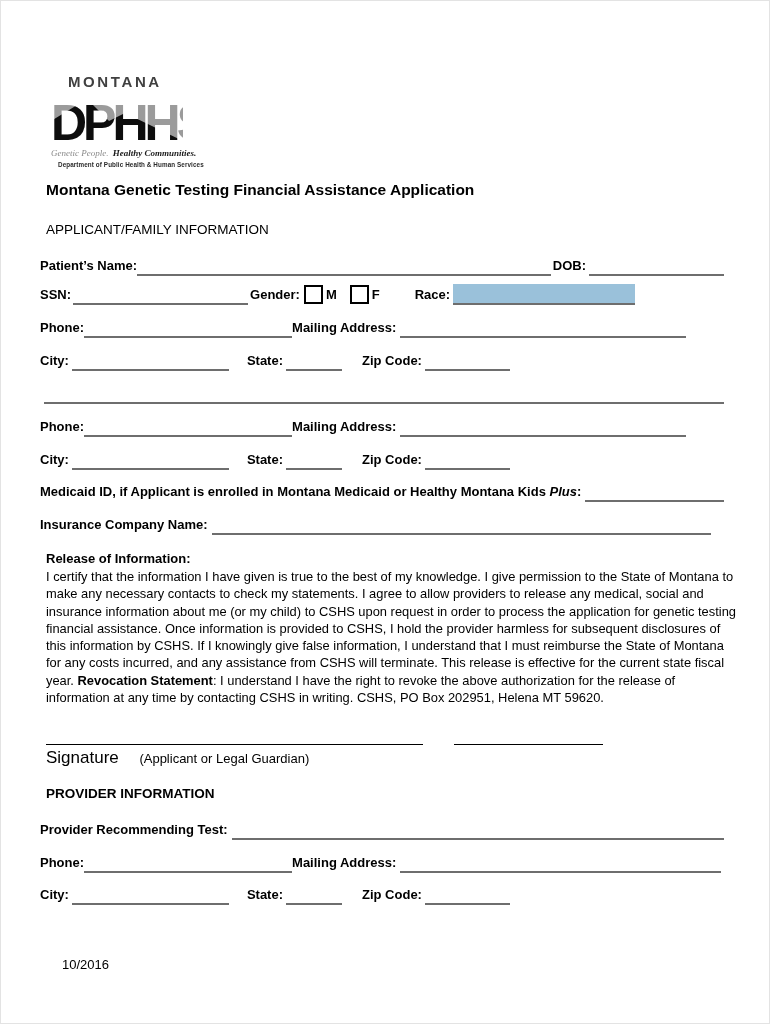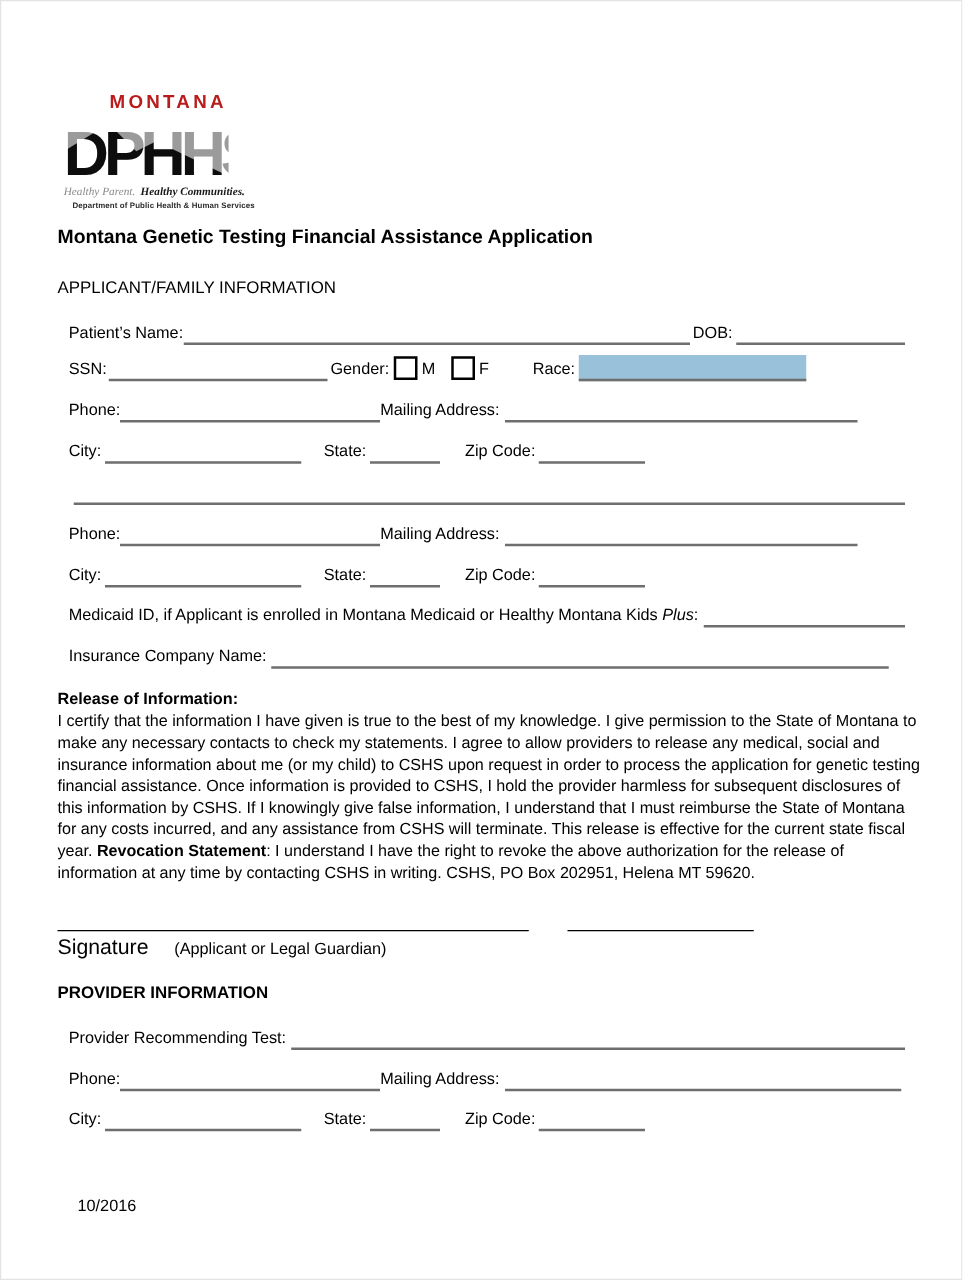--- a/index.html
+++ b/index.html
@@ -4,35 +4,35 @@
 <style>
   html,body { margin:0; padding:0; background:#fff; }
   .page {
     position:relative; width:770px; height:1024px; background:#fff;
     font-family:"Liberation Sans", sans-serif; font-size:13px; color:#000;
     overflow:hidden; border:1px solid #e3e3e3; box-sizing:border-box;
   }
 
   
   .logo { position:absolute; left:50px; top:72px; width:150px; }
-  .logo-montana { font-weight:bold; font-size:15px; letter-spacing:2.6px; color:#b91c1c; margin-left:17px;text-align:center; }
+  .logo-montana { font-weight:bold; font-size:15px; letter-spacing:2.6px; color:#404040; margin-left:17px; }
   .logo-svg { display:block; margin-top:-1px; }
   .logo-tag { font-family:"Liberation Serif", serif; font-style:italic; font-size:9px; margin-top:1px; white-space:nowrap; }
   .logo-tag .light { color:#8a8a8a; }
   .logo-tag .dark { color:#1a1a1a; font-weight:bold; margin-left:2px; }
   .logo-dept { font-size:6.3px; font-weight:bold; color:#2b2b2b; margin-top:3px; margin-left:7px; letter-spacing:0.1px; white-space:nowrap; }
 
   
   .title { position:absolute; left:45px; top:180px; font-size:15.5px; font-weight:bold; }
   .section-heading { position:absolute; left:45px; font-size:13.5px; }
   .h-applicant { top:221px; }
   .h-provider { top:785px;font-weight:bold; }
 
   
-  .row { position:absolute; left:54px; right:45px; height:21px; display:flex; align-items:flex-end; }
+  .row { position:absolute; left:39px; right:45px; height:21px; display:flex; align-items:flex-end;font-weight:bold; }
   .lbl { white-space:nowrap; line-height:15px; padding-bottom:3px; }
   .it  { font-style:italic; }
   .ul  { border-bottom:2px solid var(--uline,#6e6e6e); height:14px; box-sizing:border-box; }
   .cb  { width:15px; height:15px; border:2px solid #000; background:#fff; margin-bottom:1px; flex:0 0 auto; }
   .race-box { width:182px; height:19px; background:var(--race,#9ac1da); border-bottom:2px solid var(--uline,#6e6e6e); box-sizing:content-box; margin-left:3px; }
 
   .r1  { top:254px; } .r2  { top:283px; } .r3  { top:316px; } .r4  { top:349px; }
   .r5  { top:382px; } .r6  { top:415px; } .r7  { top:448px; } .r8  { top:480px; }
   .r9  { top:513px; } .r10 { top:818px; } .r11 { top:851px; } .r12 { top:883px; }
 
@@ -76,21 +76,21 @@
         <mask id="dphhs-mask">
           <text x="0" y="51" font-family="Liberation Sans, sans-serif" font-weight="bold" font-size="50" letter-spacing="-4" fill="#ffffff">DPHHS</text>
         </mask>
       </defs>
       <g mask="url(#dphhs-mask)">
         <rect x="0" y="0" width="132" height="58" fill="#9b9b9b"></rect>
         <path d="M0 58 L0 32 L36 10 L58 32 L74 24 L132 52 L132 58 Z" fill="#0d0d0d"></path>
       </g>
     </svg>
     <div class="logo-tag">
-      <span class="light">Healthy Parent.</span>
+      <span class="light">Genetic People.</span>
       <span class="dark">Healthy Communities.</span>
     </div>
     <div class="logo-dept">Department of Public Health &amp; Human Services</div>
   </div>
 
   <div class="title">Montana Genetic Testing Financial Assistance Application</div>
   <div class="section-heading h-applicant">APPLICANT/FAMILY INFORMATION</div>
 
   <div class="row r1">
     <span class="lbl">Patient’s Name:</span>

